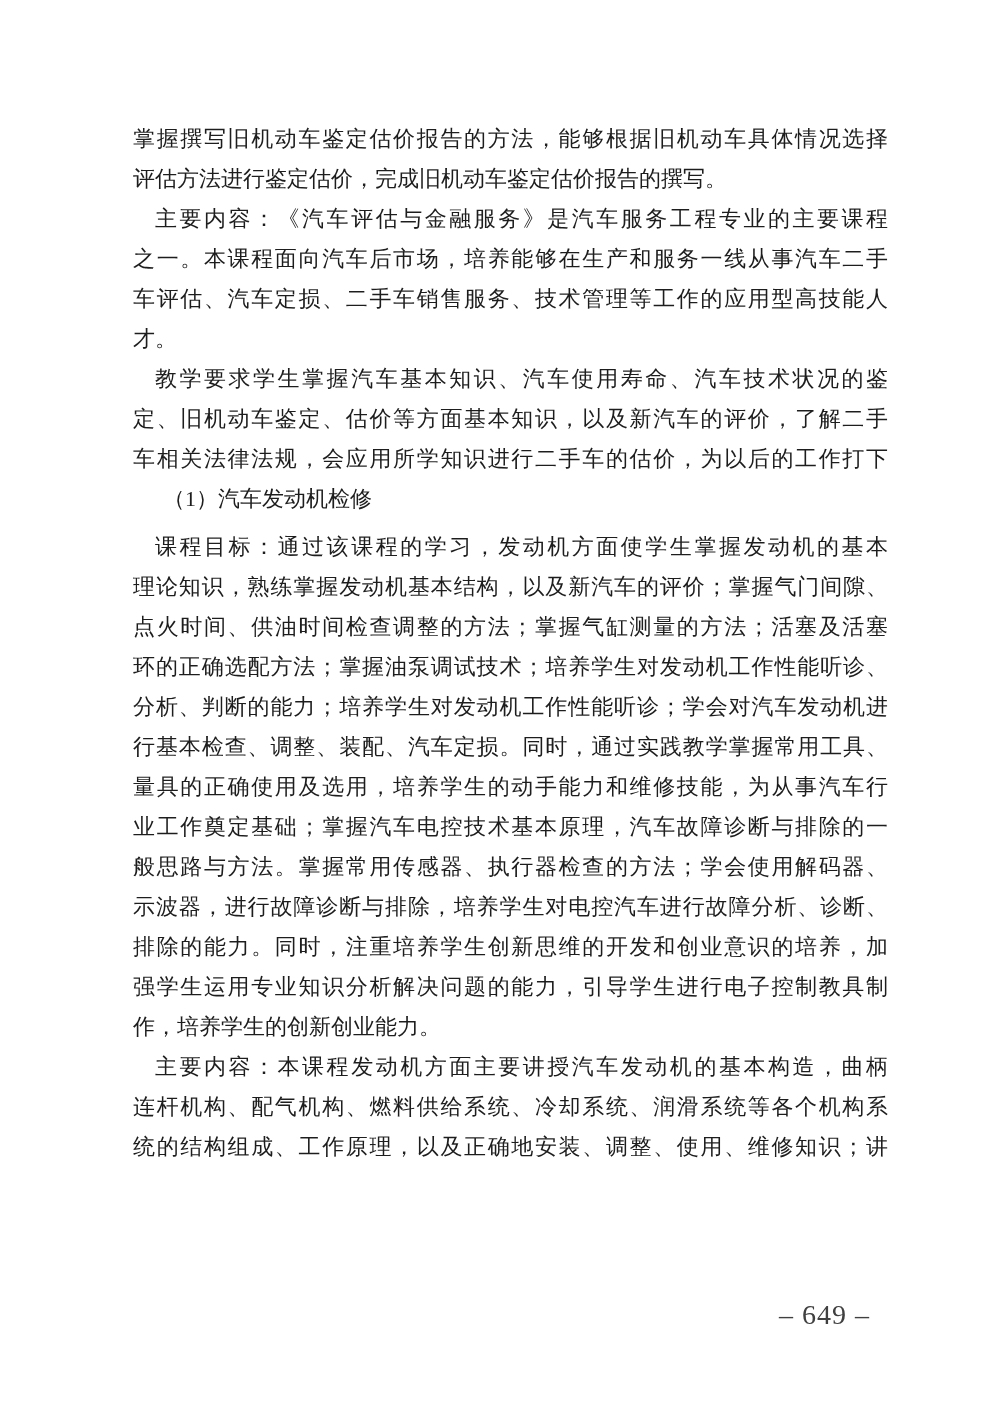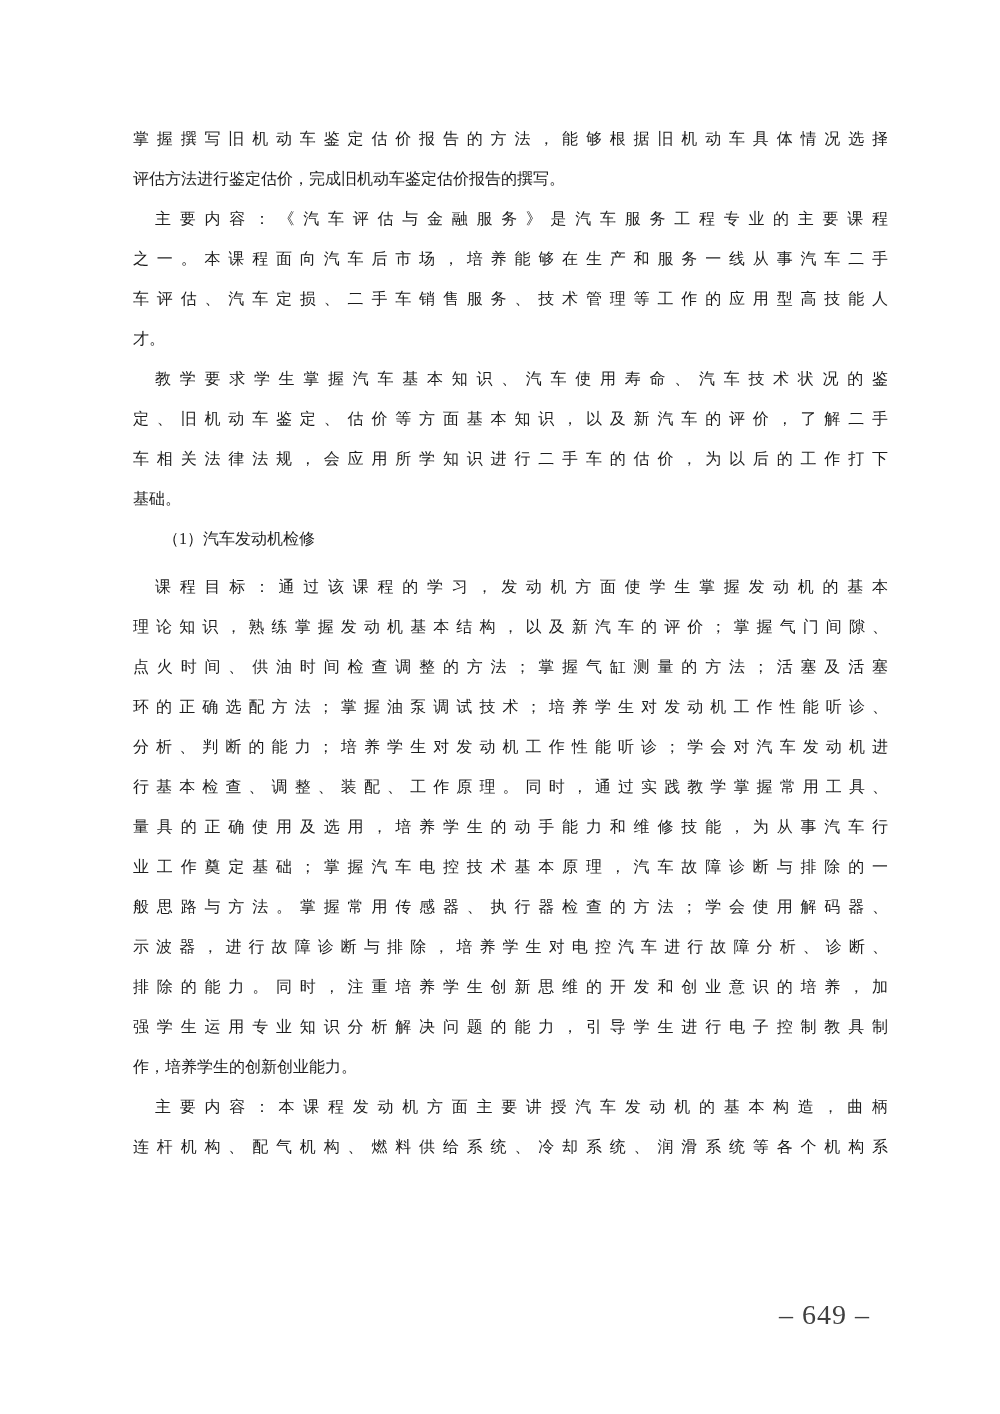--- a/index.html
+++ b/index.html
@@ -18,21 +18,21 @@
   }
   .content {
     position: absolute;
     left: 133px;
     top: 119px;
     width: 755px;
   }
   .para { margin: 0; padding: 0; }
   .para.gap { margin-top: 8px; }
   .ln {
-    font-size: 16px;
+    font-size: 22px;
     line-height: 40px;
     height: 40px;
     overflow: hidden;
     text-align: justify;
     text-align-last: justify;
     letter-spacing: 0;
     white-space: normal;
   }
   .ln.end {
     text-align: left;
@@ -67,45 +67,45 @@
       <div class="ln ind1">主要内容：《汽车评估与金融服务》是汽车服务工程专业的主要课程</div>
       <div class="ln">之一。本课程面向汽车后市场，培养能够在生产和服务一线从事汽车二手</div>
       <div class="ln">车评估、汽车定损、二手车销售服务、技术管理等工作的应用型高技能人</div>
       <div class="ln end">才。</div>
     </div>
 
     <div class="para">
       <div class="ln ind1">教学要求学生掌握汽车基本知识、汽车使用寿命、汽车技术状况的鉴</div>
       <div class="ln">定、旧机动车鉴定、估价等方面基本知识，以及新汽车的评价，了解二手</div>
       <div class="ln">车相关法律法规，会应用所学知识进行二手车的估价，为以后的工作打下</div>
-      <div class="ln end">基础。</div>
     </div>
 
 
     <div class="para">
       <div class="ln end ind3">（1）汽车发动机检修</div>
     </div>
 
     <div class="para gap">
       <div class="ln ind1">课程目标：通过该课程的学习，发动机方面使学生掌握发动机的基本</div>
       <div class="ln">理论知识，熟练掌握发动机基本结构，以及新汽车的评价；掌握气门间隙、</div>
       <div class="ln">点火时间、供油时间检查调整的方法；掌握气缸测量的方法；活塞及活塞</div>
       <div class="ln">环的正确选配方法；掌握油泵调试技术；培养学生对发动机工作性能听诊、</div>
       <div class="ln">分析、判断的能力；培养学生对发动机工作性能听诊；学会对汽车发动机进</div>
-      <div class="ln">行基本检查、调整、装配、工作原理。同时，通过实践教学掌握常用工具、</div>
+      <div class="ln">行基本检查、调整、装配、汽车定损。同时，通过实践教学掌握常用工具、</div>
       <div class="ln">量具的正确使用及选用，培养学生的动手能力和维修技能，为从事汽车行</div>
       <div class="ln">业工作奠定基础；掌握汽车电控技术基本原理，汽车故障诊断与排除的一</div>
       <div class="ln">般思路与方法。掌握常用传感器、执行器检查的方法；学会使用解码器、</div>
       <div class="ln">示波器，进行故障诊断与排除，培养学生对电控汽车进行故障分析、诊断、</div>
       <div class="ln">排除的能力。同时，注重培养学生创新思维的开发和创业意识的培养，加</div>
       <div class="ln">强学生运用专业知识分析解决问题的能力，引导学生进行电子控制教具制</div>
       <div class="ln end">作，培养学生的创新创业能力。</div>
     </div>
 
     <div class="para">
       <div class="ln ind1">主要内容：本课程发动机方面主要讲授汽车发动机的基本构造，曲柄</div>
       <div class="ln">连杆机构、配气机构、燃料供给系统、冷却系统、润滑系统等各个机构系</div>
+      <div class="ln">统的结构组成、工作原理，以及正确地安装、调整、使用、维修知识；讲</div>
     </div>
 
   </div>
 
   <div class="footer">– 649 –</div>
 </div>
 
 </body></html>

